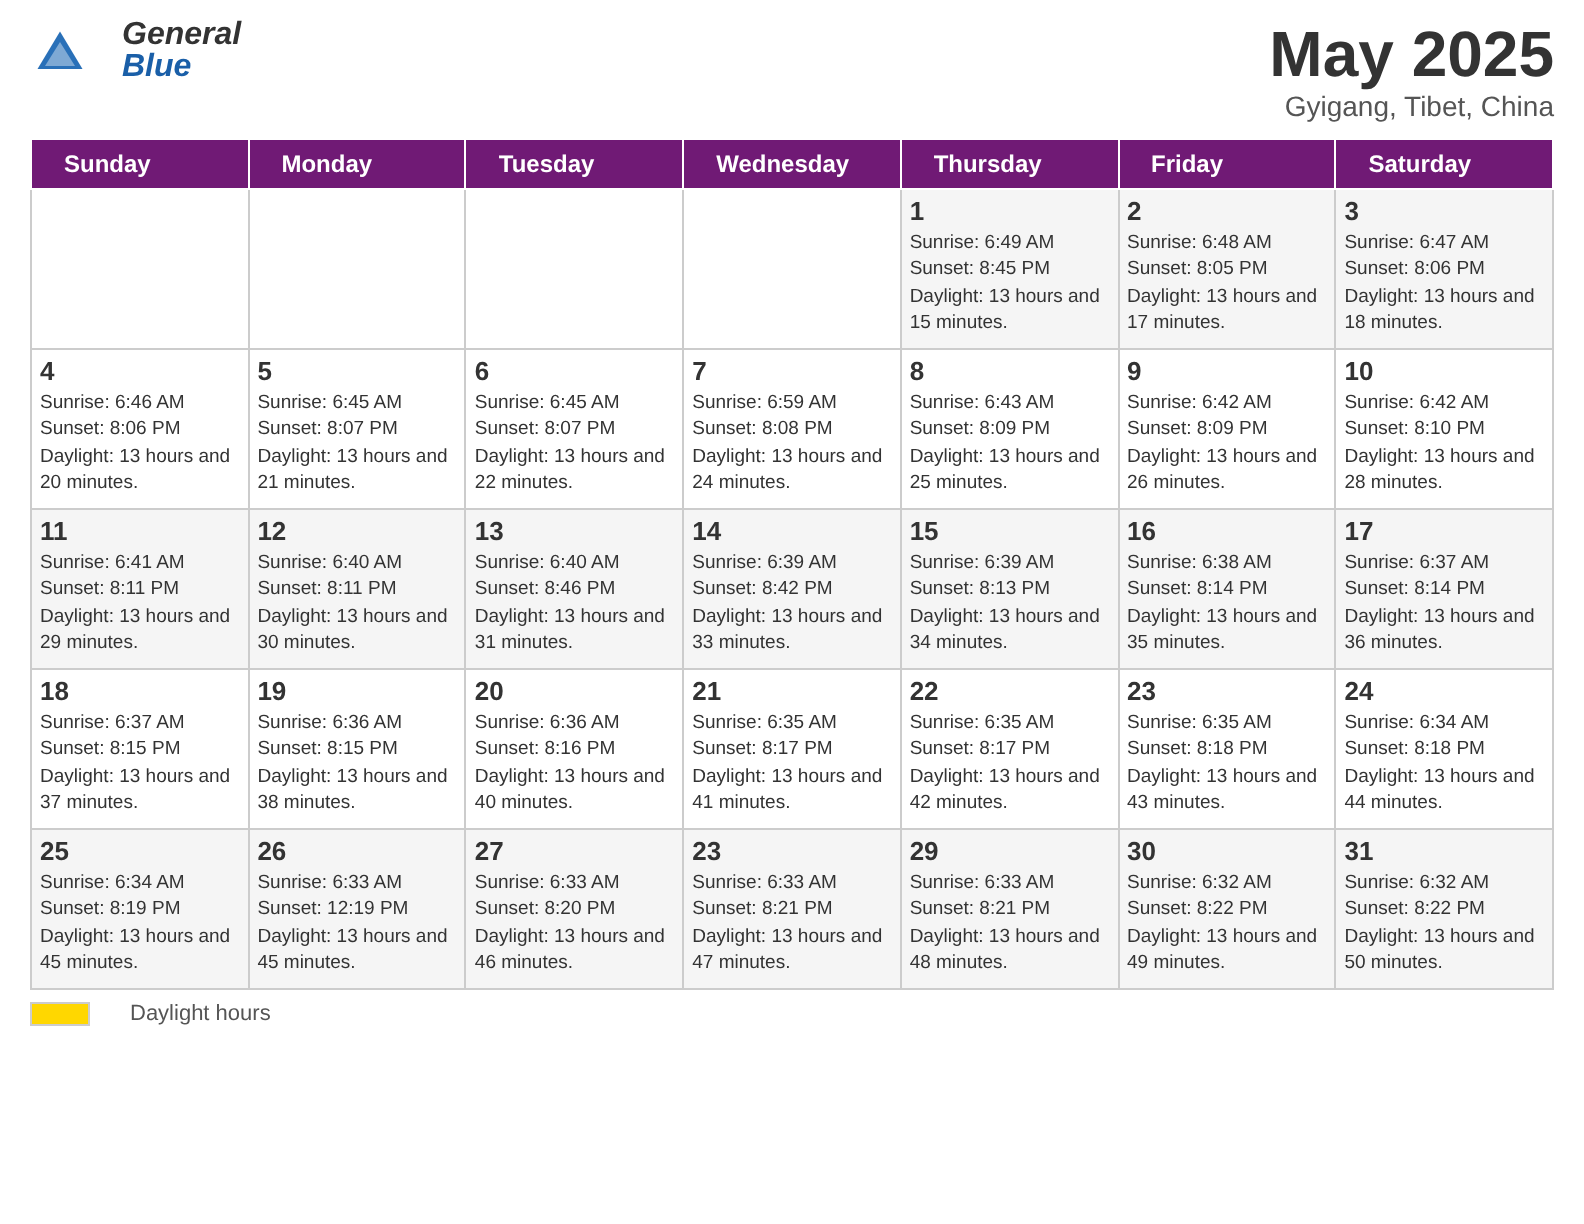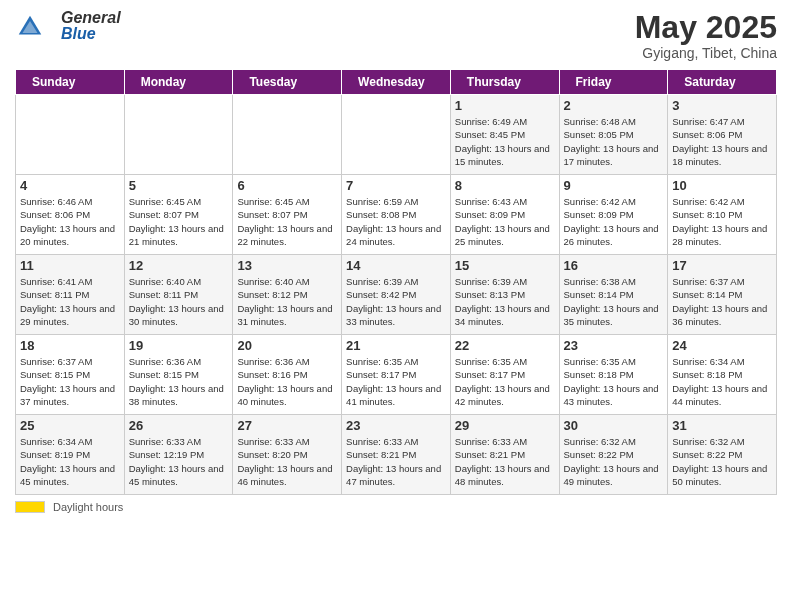--- a/index.html
+++ b/index.html
@@ -100,21 +100,21 @@
       color: #333;
       line-height: 1.4;
     }
     .empty-cell {
       background: #fff !important;
     }
     .footer {
       margin-top: 6px;
       display: flex;
       align-items: center;
-      gap: 8px;
+      gap: 20px;
       font-size: 11px;
       color: #555;
     }
     .legend-bar {
       display: inline-block;
       width: 30px;
       height: 12px;
       background: #ffd700;
       border: 1px solid #ccc;
       vertical-align: middle;
@@ -243,21 +243,21 @@
           <td>
             <span class="day-number">12</span>
             <div class="day-info">Sunrise: 6:40 AM
 Sunset: 8:11 PM
 Daylight: 13 hours
 and 30 minutes.</div>
           </td>
           <td>
             <span class="day-number">13</span>
             <div class="day-info">Sunrise: 6:40 AM
-Sunset: 8:12 PM
+Sunset: 8:46 PM
 Daylight: 13 hours
 and 31 minutes.</div>
           </td>
           <td>
             <span class="day-number">14</span>
             <div class="day-info">Sunrise: 6:39 AM
 Sunset: 8:42 PM
 Daylight: 13 hours
 and 33 minutes.</div>
           </td>

